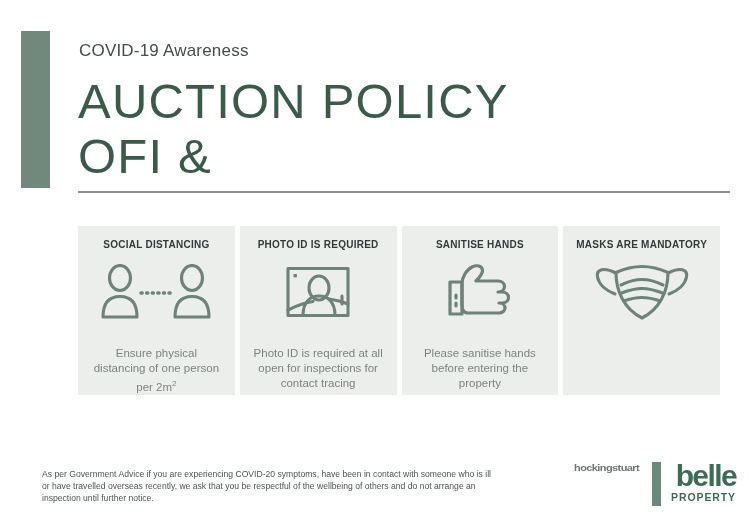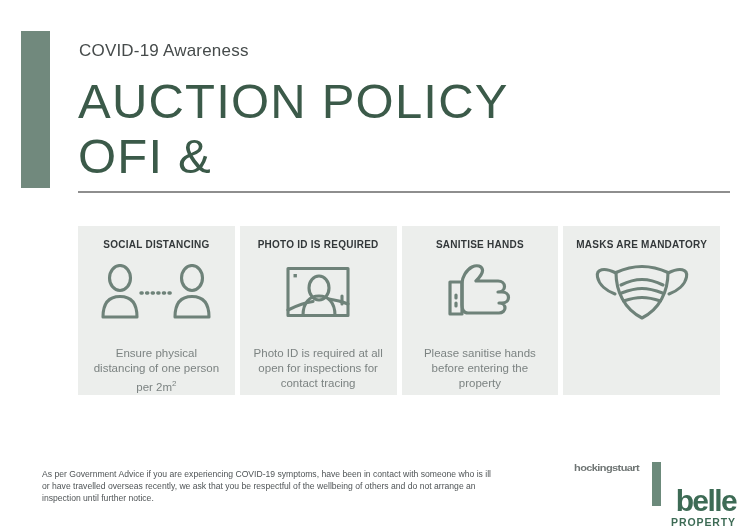--- a/index.html
+++ b/index.html
@@ -89,21 +89,21 @@
   .logo-hs {
     font-size: 11px; font-weight: bold;
     color: #6f7574; letter-spacing: -0.6px;
     transform: scaleY(0.82);
     margin-right: 13px;
     white-space: nowrap;
   }
   .logo-divider {
     width: 9px; height: 44px; background: #6c8a7b; margin-right: 10px;
   }
-  .logo-belle { display: flex; flex-direction: column; align-items: flex-end; margin-top: 25px; }
+  .logo-belle { display: flex; flex-direction: column; align-items: flex-end; }
   .logo-belle-word {
     font-size: 30px; font-weight: bold; color: #3d6b55;
     letter-spacing: -1.6px; line-height: 28px;
   }
   .logo-belle-sub {
     font-size: 10.5px; font-weight: bold; color: #3d6b55;
     letter-spacing: 0.9px; line-height: 12px; margin-top: 1px;
   }
 
   .ico { display: block; }
@@ -201,21 +201,21 @@
                  C74 30 66 48 48 57 C30 48 22 30 22 11.5 Z"></path>
 
         <path d="M27 24 C35 20 42 18.5 48 18.5 C54 18.5 61 20 69 24"></path>
         <path d="M27.5 32 C35.5 29 42 27.5 48 27.5 C54 27.5 60.5 29 68.5 32"></path>
         <path d="M29.5 40 C37 37.5 42.5 36.5 48 36.5 C53.5 36.5 59 37.5 66.5 40"></path>
       </svg>
     </div>
   </div>
 </div>
 
-<div class="footer-note">As per Government Advice if you are experiencing COVID-19 symptoms, have been in contact with someone who is ill or have travelled overseas recently, we ask that you be respectful of the wellbeing of others and do not arrange an inspection until further notice.</div>
+<div class="footer-note">As per Government Advice if you are experiencing COVID-20 symptoms, have been in contact with someone who is ill or have travelled overseas recently, we ask that you be respectful of the wellbeing of others and do not arrange an inspection until further notice.</div>
 
 <div class="logos">
   <div class="logo-hs">hockingstuart</div>
   <div class="logo-divider"></div>
   <div class="logo-belle">
     <div class="logo-belle-word">belle</div>
     <div class="logo-belle-sub">PROPERTY</div>
   </div>
 </div>
 

